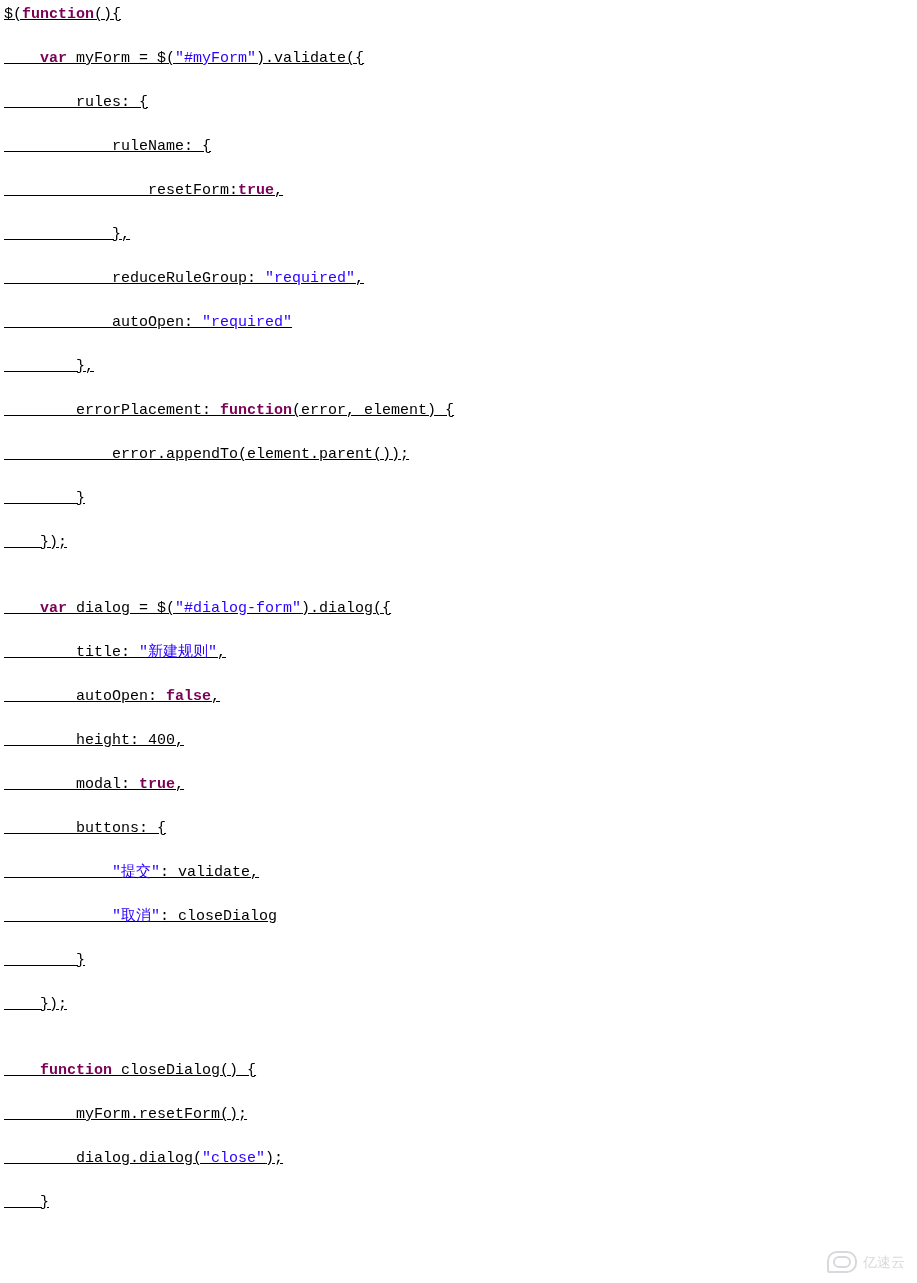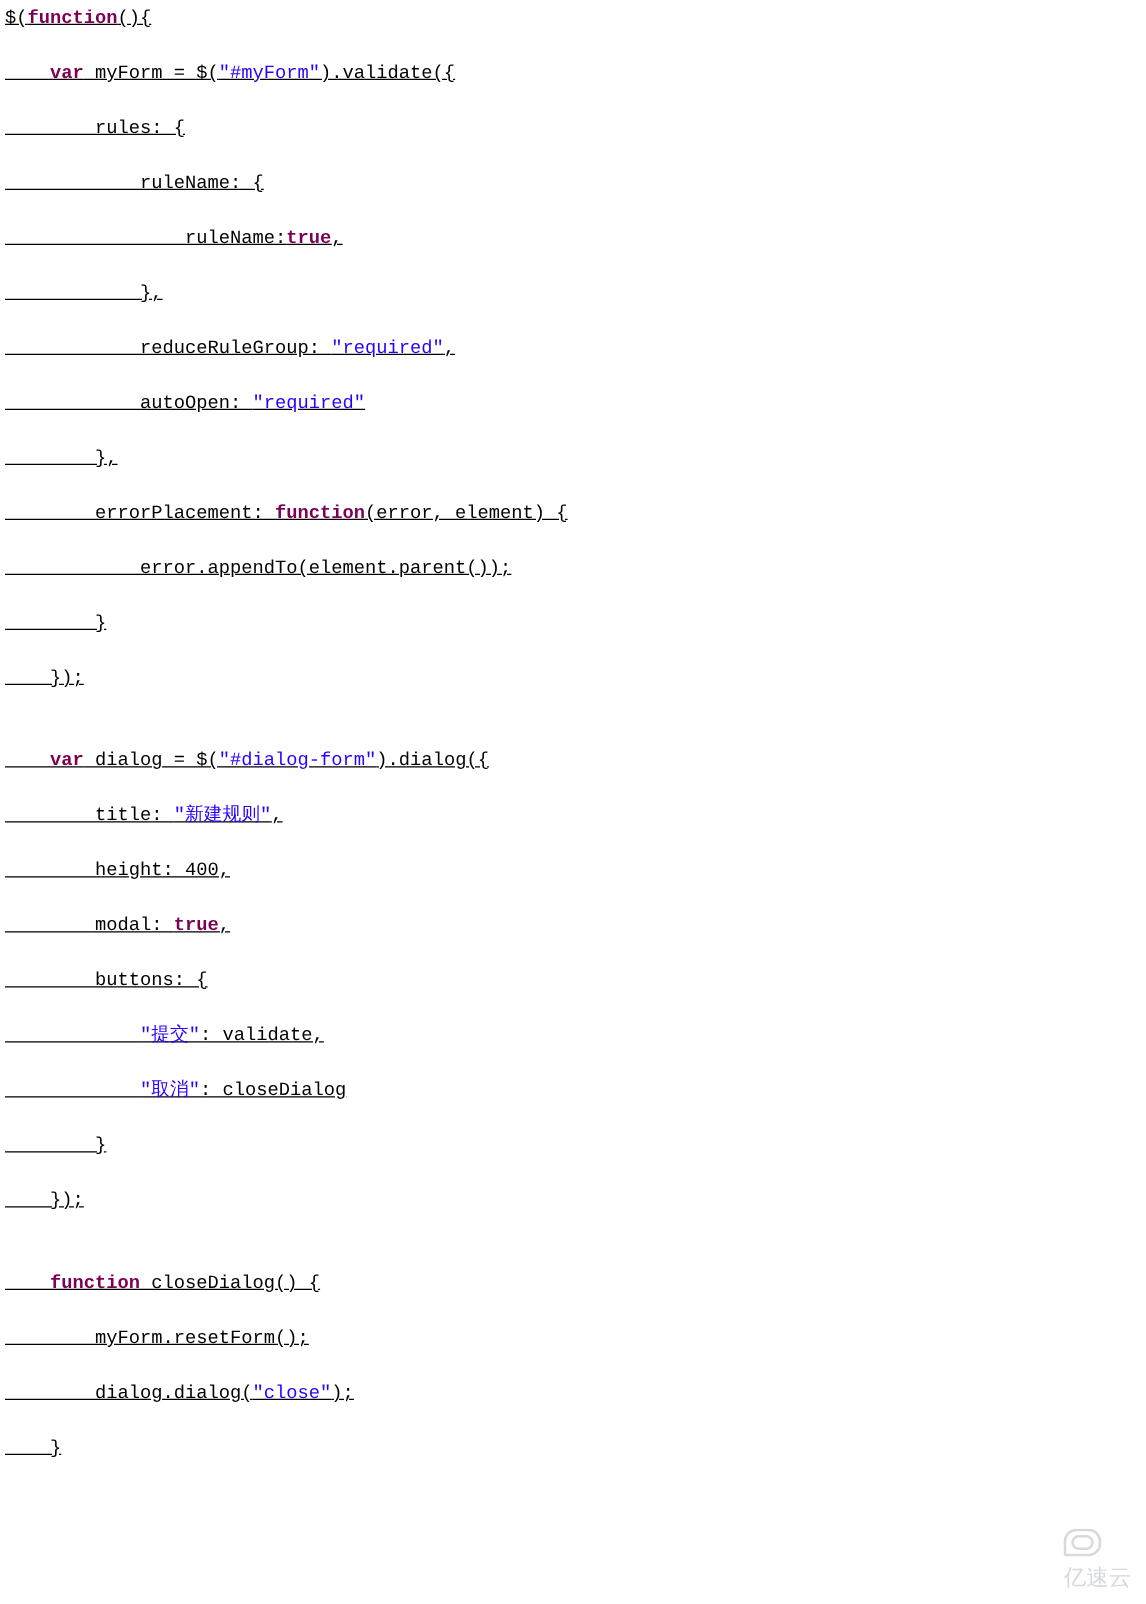--- a/index.html
+++ b/index.html
@@ -23,27 +23,26 @@
   .line { display: block; text-decoration: underline; }
   .kw { color: #7c0055; font-weight: bold; }  
   .str { color: #2a00ff; }
   .pl { color: #000000; }
   .watermark {
     position: fixed;
     right: 12px;
     bottom: 10px;
     font-family: Arial, sans-serif;
     color: #d7d9dc;
-    font-size: 18px;
+    font-size: 14px;
     display: flex;
-    align-items: flex-start;
+    align-items: flex-end;
     gap: 6px;
     pointer-events: none;
     user-select: none;
-    flex-direction: column;
   }
   .watermark .logo {
     width: 26px; height: 18px;
     border: 2px solid #d7d9dc;
     border-radius: 10px 10px 10px 2px;
     position: relative;
   }
   .watermark .logo::before {
     content: "";
     position: absolute;
@@ -53,32 +52,33 @@
     border-radius: 8px;
   }
 </style>
 </head>
 <body>
 
 <pre class="code"><span class="line"><span class="pl">$(</span><span class="kw">function</span><span class="pl">(){</span></span>
 <span class="line"><span class="pl">    </span><span class="kw">var</span><span class="pl"> myForm = $(</span><span class="str">"#myForm"</span><span class="pl">).validate({</span></span>
 <span class="line"><span class="pl">        rules: {</span></span>
 <span class="line"><span class="pl">            ruleName: {</span></span>
-<span class="line"><span class="pl">                ruleName:</span><span class="kw">true</span><span class="pl">,</span></span>
+<span class="line"><span class="pl">                resetForm:</span><span class="kw">true</span><span class="pl">,</span></span>
 <span class="line"><span class="pl">            },</span></span>
 <span class="line"><span class="pl">            reduceRuleGroup: </span><span class="str">"required"</span><span class="pl">,</span></span>
 <span class="line"><span class="pl">            autoOpen: </span><span class="str">"required"</span></span>
 <span class="line"><span class="pl">        },</span></span>
 <span class="line"><span class="pl">        errorPlacement: </span><span class="kw">function</span><span class="pl">(error, element) {</span></span>
 <span class="line"><span class="pl">            error.appendTo(element.parent());</span></span>
 <span class="line"><span class="pl">        }</span></span>
 <span class="line"><span class="pl">    });</span></span>
 <span class="line"><span class="pl"></span></span>
 <span class="line"><span class="pl">    </span><span class="kw">var</span><span class="pl"> dialog = $(</span><span class="str">"#dialog-form"</span><span class="pl">).dialog({</span></span>
 <span class="line"><span class="pl">        title: </span><span class="str">"新建规则"</span><span class="pl">,</span></span>
+<span class="line"><span class="pl">        autoOpen: </span><span class="kw">false</span><span class="pl">,</span></span>
 <span class="line"><span class="pl">        height: 400,</span></span>
 <span class="line"><span class="pl">        modal: </span><span class="kw">true</span><span class="pl">,</span></span>
 <span class="line"><span class="pl">        buttons: {</span></span>
 <span class="line"><span class="pl">            </span><span class="str">"提交"</span><span class="pl">: validate,</span></span>
 <span class="line"><span class="pl">            </span><span class="str">"取消"</span><span class="pl">: closeDialog</span></span>
 <span class="line"><span class="pl">        }</span></span>
 <span class="line"><span class="pl">    });</span></span>
 <span class="line"><span class="pl"></span></span>
 <span class="line"><span class="pl">    </span><span class="kw">function</span><span class="pl"> closeDialog() {</span></span>
 <span class="line"><span class="pl">        myForm.resetForm();</span></span>

